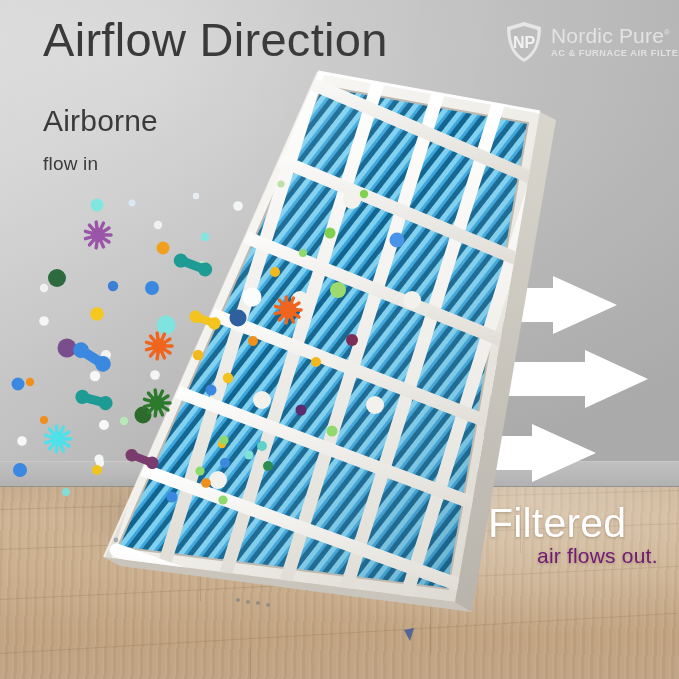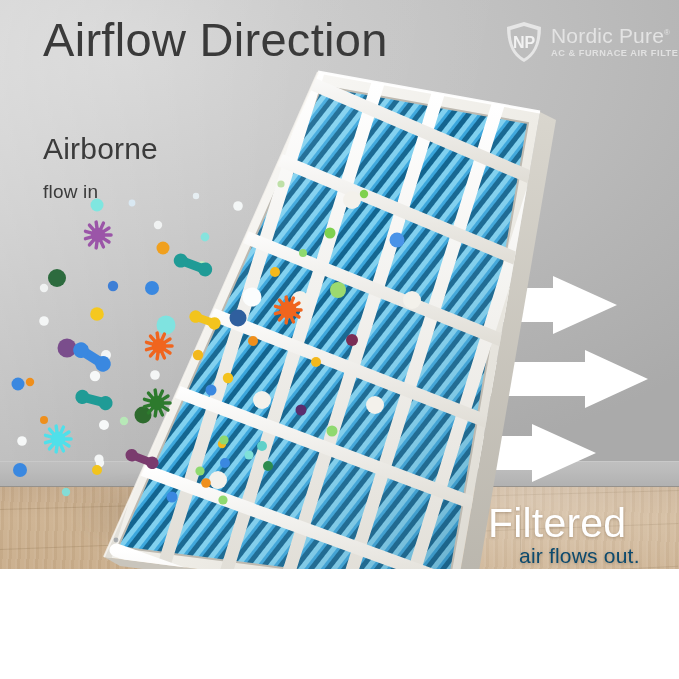--- a/index.html
+++ b/index.html
@@ -1,19 +1,19 @@
 <!DOCTYPE html>
 <html><head>
 <meta charset="utf-8">
 <style>
   html,body{margin:0;padding:0;background:#fff;}
   body{font-family:"Liberation Sans",sans-serif;}
 
   #scene{
-    position:relative;width:679px;height:569px;overflow:hidden;
+    position:relative;width:679px;height:679px;overflow:hidden;
     background:#b9b9b9;
   }
 
   
   .wall{
     position:absolute;left:0;top:0;width:679px;height:500px;
     background:
       radial-gradient(120% 90% at 18% 10%, #d2d2d2 0%, #c4c4c4 38%, #b5b5b5 72%, #aaaaaa 100%);
   }
   .wall-sheen{
@@ -60,30 +60,30 @@
     filter:blur(8px);
   }
 
   
   .title{
     position:absolute;left:43px;top:12px;
     font-size:47px;font-weight:300;letter-spacing:.3px;color:#3a3a3a;
     font-family:"Liberation Sans",sans-serif;white-space:nowrap;
   }
   .sub-block{position:absolute;left:43px;top:105px;color:#3b3b3b;}
-  .sub-l1,.sub-l2{font-size:30px;font-weight:300;line-height:31px;letter-spacing:.2px;margin-top:28px;}
+  .sub-l1,.sub-l2{font-size:30px;font-weight:300;line-height:31px;letter-spacing:.2px;}
   .sub-l3{font-size:19px;font-weight:300;line-height:26px;margin-top:15px;letter-spacing:.2px;}
 
   .filtered{
     position:absolute;left:488px;top:500px;color:#ffffff;
     font-size:41px;font-weight:400;letter-spacing:.2px;white-space:nowrap;
     text-shadow:0 1px 3px rgba(90,70,45,.35);
   }
   .filtered-sub{
-    position:absolute;left:519px;top:544px;color:#0c4a6e;
+    position:absolute;left:537px;top:544px;color:#701a75;
     font-size:21px;font-weight:300;letter-spacing:.2px;white-space:nowrap;
     text-shadow:0 1px 3px rgba(90,70,45,.35);
   }
 
   
   .logo{position:absolute;left:505px;top:21px;display:flex;align-items:center;gap:8px;}
   .logo-text{display:flex;flex-direction:column;line-height:1;}
   .logo-name{font-size:21px;font-weight:400;color:#e3e3e3;letter-spacing:.2px;white-space:nowrap;}
   .logo-name sup{font-size:8px;vertical-align:super;}
   .logo-tag{font-size:9.2px;font-weight:700;color:#e1e1e1;letter-spacing:.55px;margin-top:3px;white-space:nowrap;}

